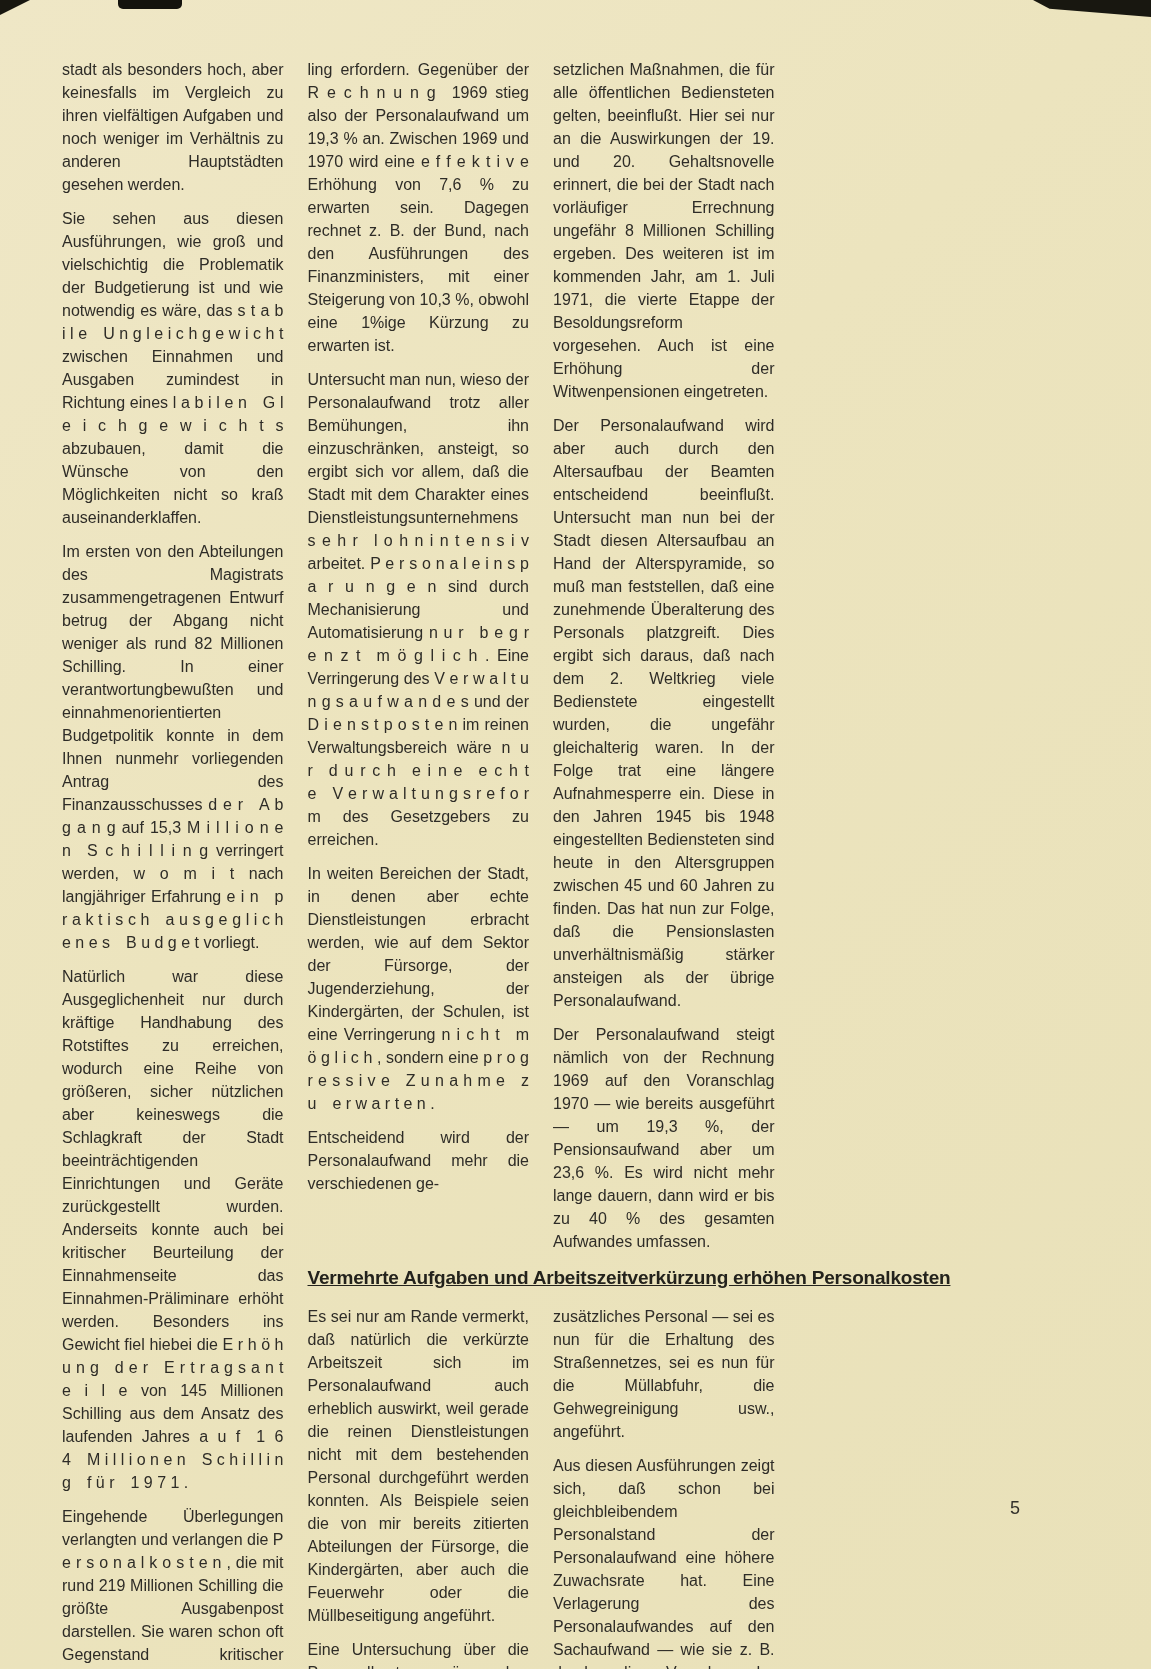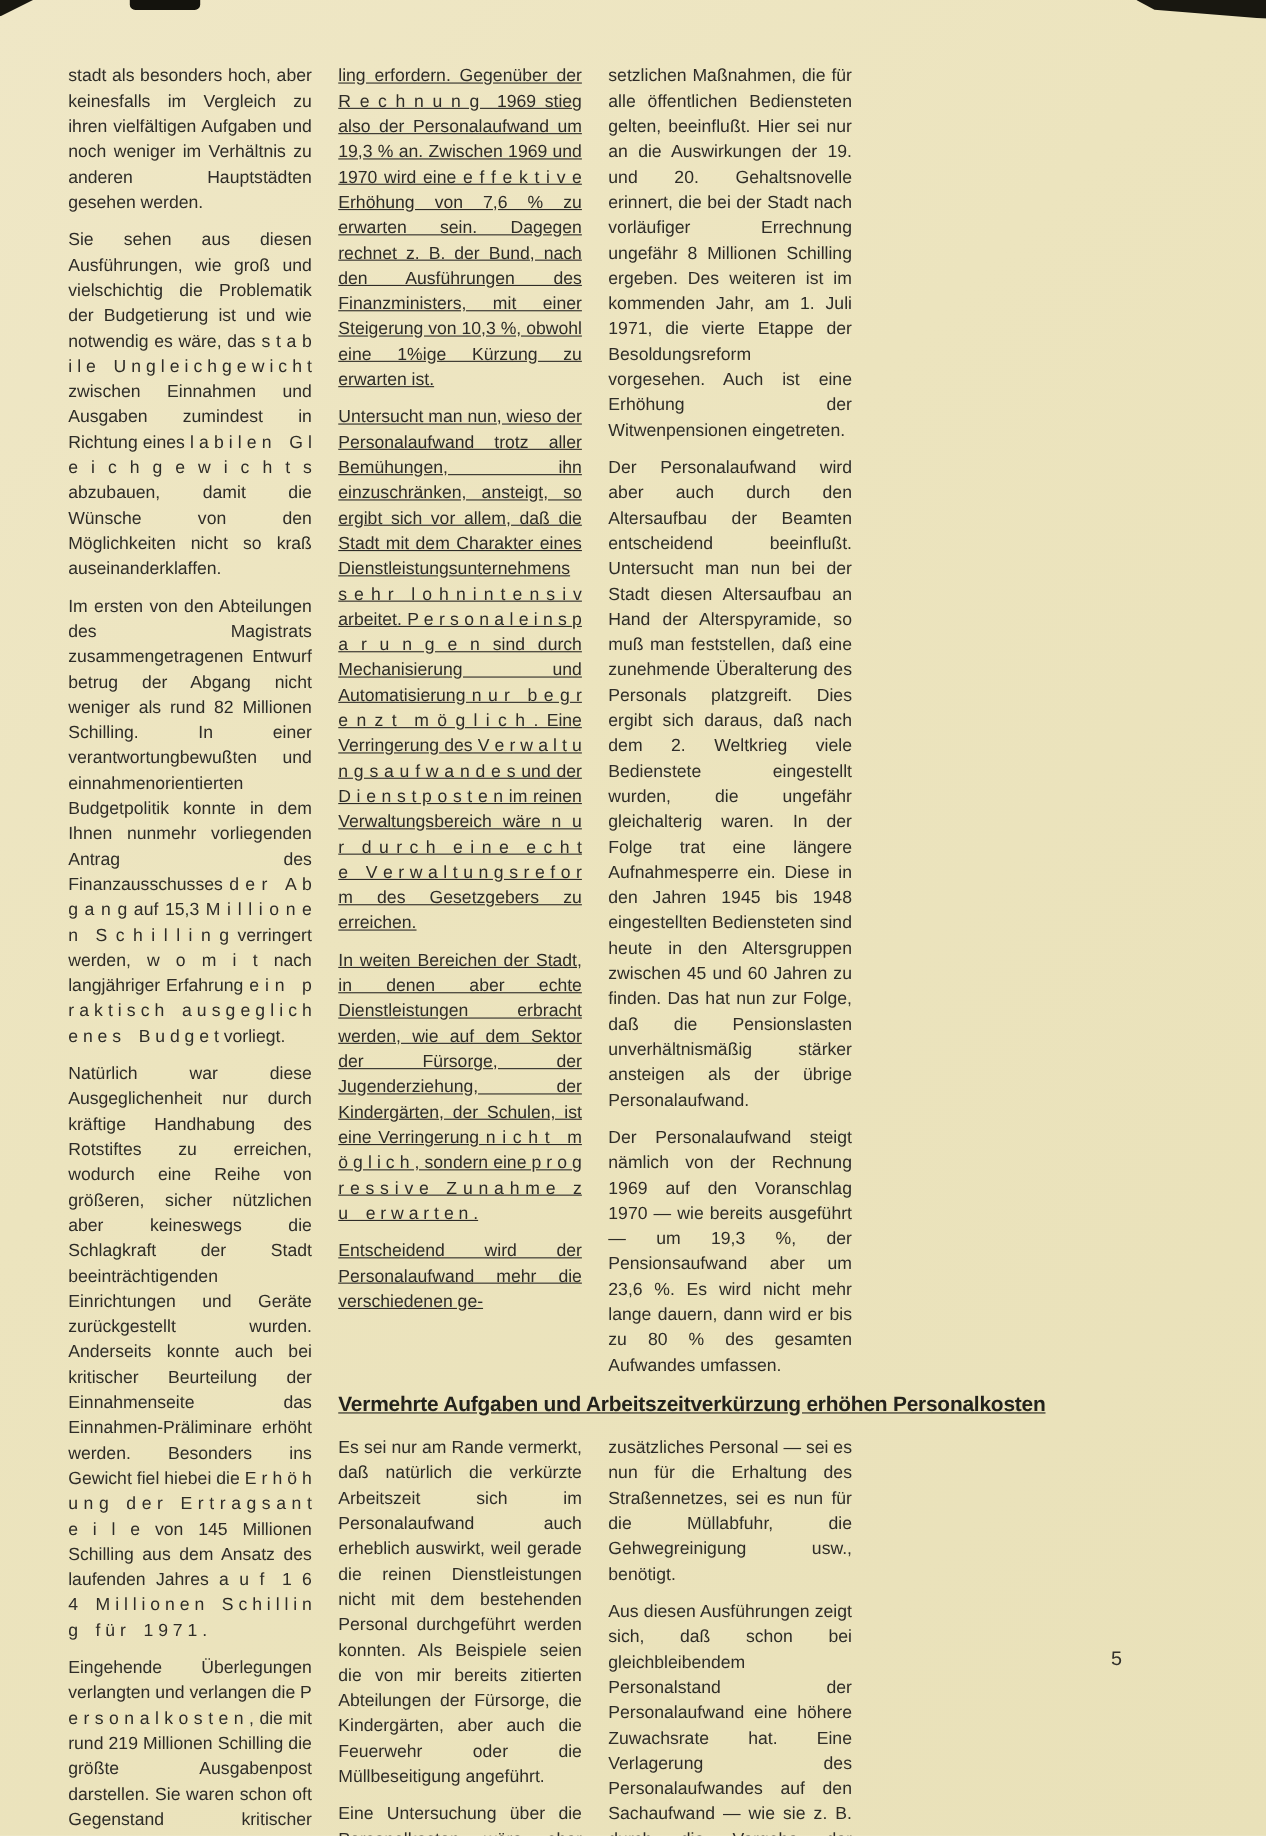--- a/index.html
+++ b/index.html
@@ -40,21 +40,21 @@
   .col {
     font-size: 16px;
     line-height: 23px;
     text-align: justify;
     hyphens: auto;
     -webkit-hyphens: auto;
   }
   .col p { margin: 0 0 11px 0; }
   .col p:last-child { margin-bottom: 0; }
   .col1   { grid-column: 1; grid-row: 1 / span 3; }
-  .col2top{ grid-column: 2; grid-row: 1; text-decoration: underline; }
+  .col2top{ grid-column: 2; grid-row: 1; }
   .col3top{ grid-column: 3; grid-row: 1; }
   .mid-heading {
     grid-column: 2 / span 2;
     grid-row: 2;
     margin: 14px 0 16px 0;
     font-size: 19px;
     font-weight: 700;
     color: #23221c;
     letter-spacing: -0.2px;
     white-space: nowrap;
@@ -92,31 +92,31 @@
     <div class="col col2top">
         <p>ling erfordern. Gegenüber der R e c h n u n g 1969 stieg also der Personalaufwand um 19,3 % an. Zwischen 1969 und 1970 wird eine e f f e k t i v e Erhöhung von 7,6 % zu erwarten sein. Dagegen rechnet z. B. der Bund, nach den Ausführungen des Finanzministers, mit einer Steigerung von 10,3 %, obwohl eine 1%ige Kürzung zu erwarten ist.</p>
         <p>Untersucht man nun, wieso der Personalaufwand trotz aller Bemühungen, ihn einzuschränken, ansteigt, so ergibt sich vor allem, daß die Stadt mit dem Charakter eines Dienstleistungsunternehmens s e h r l o h n i n t e n s i v arbeitet. P e r s o n a l e i n s p a r u n g e n sind durch Mechanisierung und Automatisierung n u r b e g r e n z t m ö g l i c h . Eine Verringerung des V e r w a l t u n g s a u f w a n d e s und der D i e n s t p o s t e n im reinen Verwaltungsbereich wäre n u r d u r c h e i n e e c h t e V e r w a l t u n g s r e f o r m des Gesetzgebers zu erreichen.</p>
         <p>In weiten Bereichen der Stadt, in denen aber echte Dienstleistungen erbracht werden, wie auf dem Sektor der Fürsorge, der Jugenderziehung, der Kindergärten, der Schulen, ist eine Verringerung n i c h t m ö g l i c h , sondern eine p r o g r e s s i v e Z u n a h m e z u e r w a r t e n .</p>
         <p>Entscheidend wird der Personalaufwand mehr die verschiedenen ge-</p>
       </div>
 
     <div class="col col3top">
         <p>setzlichen Maßnahmen, die für alle öffentlichen Bediensteten gelten, beeinflußt. Hier sei nur an die Auswirkungen der 19. und 20. Gehaltsnovelle erinnert, die bei der Stadt nach vorläufiger Errechnung ungefähr 8 Millionen Schilling ergeben. Des weiteren ist im kommenden Jahr, am 1. Juli 1971, die vierte Etappe der Besoldungsreform vorgesehen. Auch ist eine Erhöhung der Witwenpensionen eingetreten.</p>
         <p>Der Personalaufwand wird aber auch durch den Altersaufbau der Beamten entscheidend beeinflußt. Untersucht man nun bei der Stadt diesen Altersaufbau an Hand der Alterspyramide, so muß man feststellen, daß eine zunehmende Überalterung des Personals platzgreift. Dies ergibt sich daraus, daß nach dem 2. Weltkrieg viele Bedienstete eingestellt wurden, die ungefähr gleichalterig waren. In der Folge trat eine längere Aufnahmesperre ein. Diese in den Jahren 1945 bis 1948 eingestellten Bediensteten sind heute in den Altersgruppen zwischen 45 und 60 Jahren zu finden. Das hat nun zur Folge, daß die Pensionslasten unverhältnismäßig stärker ansteigen als der übrige Personalaufwand.</p>
-        <p>Der Personalaufwand steigt nämlich von der Rechnung 1969 auf den Voranschlag 1970 — wie bereits ausgeführt — um 19,3 %, der Pensionsaufwand aber um 23,6 %. Es wird nicht mehr lange dauern, dann wird er bis zu 80 % des gesamten Aufwandes umfassen.</p>
+        <p>Der Personalaufwand steigt nämlich von der Rechnung 1969 auf den Voranschlag 1970 — wie bereits ausgeführt — um 19,3 %, der Pensionsaufwand aber um 23,6 %. Es wird nicht mehr lange dauern, dann wird er bis zu 40 % des gesamten Aufwandes umfassen.</p>
       </div>
 
     <h2 class="mid-heading">Vermehrte Aufgaben und Arbeitszeitverkürzung erhöhen Personalkosten</h2>
 
     <div class="col col2bot">
         <p>Es sei nur am Rande vermerkt, daß natürlich die verkürzte Arbeitszeit sich im Personalaufwand auch erheblich auswirkt, weil gerade die reinen Dienstleistungen nicht mit dem bestehenden Personal durchgeführt werden konnten. Als Beispiele seien die von mir bereits zitierten Abteilungen der Fürsorge, die Kindergärten, aber auch die Feuerwehr oder die Müllbeseitigung angeführt.</p>
         <p>Eine Untersuchung über die Personalkosten wäre aber nicht vollständig, würde man hiebei nicht auch die Folgekosten berücksichtigen, die ich eingangs meiner Ausführungen schon entsprechend hervorgehoben habe. Nicht vergessen darf man auch, daß die Stadt durch die laufende Ausdehnung über die bisherigen Grenzen auch</p>
       </div>
 
     <div class="col col3bot">
-        <p>zusätzliches Personal — sei es nun für die Erhaltung des Straßennetzes, sei es nun für die Müllabfuhr, die Gehwegreinigung usw., benötigt.</p>
+        <p>zusätzliches Personal — sei es nun für die Erhaltung des Straßennetzes, sei es nun für die Müllabfuhr, die Gehwegreinigung usw., angeführt.</p>
         <p>Aus diesen Ausführungen zeigt sich, daß schon bei gleichbleibendem Personalstand der Personalaufwand eine höhere Zuwachsrate hat. Eine Verlagerung des Personalaufwandes auf den Sachaufwand — wie sie z. B. durch die Vergabe der Aufräumungsarbeiten an Unternehmungen erfolgt — bringt zwar rein optisch ein Absinken des Personalaufwandes, aber eine Umschichtung auf den Sachaufwand, wobei ich allerdings noch anfügen kann, daß diese Umschichtung nach den Berechnungen des Stadtbauamtes mit nicht unerheblichen Einsparungen Hand in Hand geht.</p>
       </div>
   </div>
 
   <div class="page-number">5</div>
 
 </div>
 
 </body></html>

